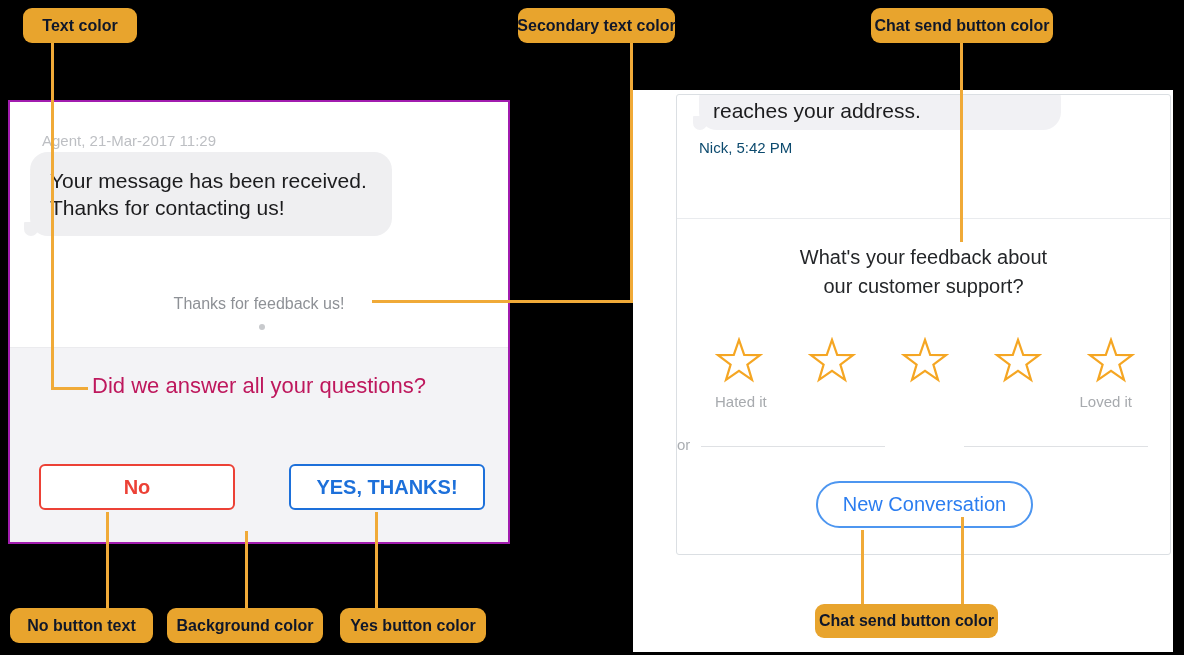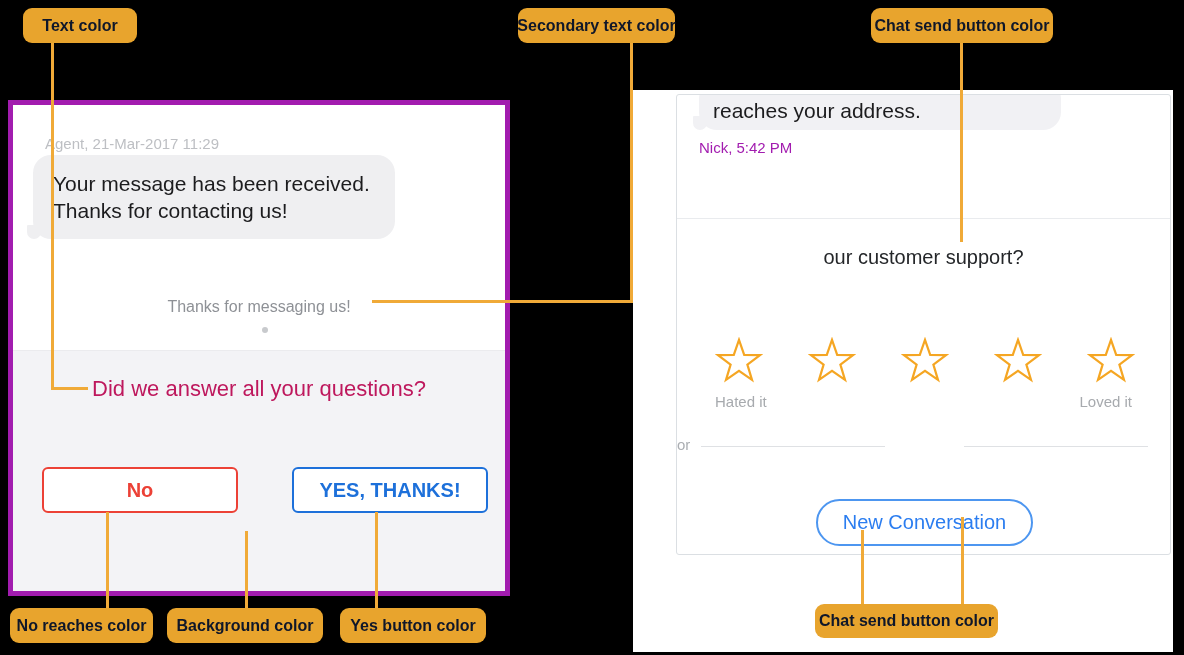--- a/index.html
+++ b/index.html
@@ -15,22 +15,22 @@
   
   .badge{position:absolute;height:35px;background:var(--badge);border-radius:9px;
          color:#0f172a;font-size:16px;font-weight:600;display:flex;align-items:center;
          justify-content:center;white-space:nowrap;box-sizing:border-box;padding:0 10px;}
   
   .vline,.hline{position:absolute;background:var(--line);}
   .vline{width:3px;}
   .hline{height:3px;}
 
   
-  #left-panel{left:8px;top:100px;width:502px;height:496px;background:#fff;
-              border:5px solid #a21caf;box-sizing:border-box;}
+  #left-panel{left:8px;top:100px;width:502px;height:444px;background:#fff;
+              border:2px solid #a21caf;box-sizing:border-box;}
   .meta{color:#BDBFC3;font-size:15px;}
   .bubble{position:absolute;background:var(--bubble);border-radius:18px;
           color:#1C1C1E;font-size:21px;line-height:27px;}
   .bubble::after{content:"";position:absolute;left:-6px;bottom:0;width:14px;height:14px;
           background:inherit;border-radius:2px 0 14px 14px;}
   .secondary{position:absolute;width:100%;text-align:center;color:#8E9196;font-size:16px;}
   .dot{position:absolute;width:6px;height:6px;border-radius:50%;background:#C8CACD;}
   #left-gray{position:absolute;left:0;right:0;bottom:0;top:245px;background:var(--graybg);
              border-top:1px solid #EBEBEE;}
   .question{position:absolute;width:100%;text-align:center;top:10px;
@@ -54,53 +54,54 @@
   #star-row{position:absolute;left:38px;top:242px;width:420px;display:flex;
             justify-content:space-between;}
   .star{width:48px;height:48px;cursor:pointer;}
   .star polygon{fill:none;stroke:var(--star);stroke-width:2.3px;}
   .rate-label{position:absolute;top:298px;color:#A7AAAE;font-size:15px;}
   .or-line{position:absolute;top:351px;width:184px;height:1px;background:#DFE1E4;}
   .or-text{position:absolute;top:341px;width:100%;text-align:left;color:#ABAEB2;font-size:15px;}
   #new-conv{position:absolute;left:139px;top:386px;width:217px;height:47px;background:#fff;
             border:2px solid var(--newconvborder);border-radius:24px;display:flex;
             align-items:center;justify-content:center;color:var(--newconv);font-size:20px;
-            box-sizing:border-box;cursor:pointer;margin-top:18px;}
+            box-sizing:border-box;cursor:pointer;}
 </style>
 </head>
 <body>
 
 <div id="stage">
 
   <div id="left-panel" class="abs">
     <div class="abs meta" style="left:32px;top:30px;">Agent, 21-Mar-2017 11:29</div>
     <div class="bubble" style="left:20px;top:50px;width:362px;padding:15px 20px;box-sizing:border-box;">
       <span>Your message has been received. Thanks for contacting us!</span>
     </div>
-    <div class="secondary" style="top:193px;">Thanks for messaging us!</div>
+    <div class="secondary" style="top:193px;">Thanks for feedback us!</div>
     <div class="dot" style="left:249px;top:222px;"></div>
     <div id="left-gray">
       <div class="question">Did we answer all your questions?</div>
       <div id="no-btn" class="chat-btn">
         <span>No</span>
       </div>
       <div id="yes-btn" class="chat-btn">
         <span>YES, THANKS!</span>
       </div>
     </div>
   </div>
 
   <div id="right-white" class="abs">
     <div id="right-panel">
       <div id="right-bubble" class="bubble" style="background:var(--bubble2);">
         <span>reaches your address.</span>
       </div>
-      <div id="right-meta" class="meta" style="color:#a21caf;">Nick, 5:42 PM</div>
+      <div id="right-meta" class="meta" style="color:#0c4a6e;">Nick, 5:42 PM</div>
       <div class="divider" style="top:123px;"></div>
       <div class="feedback-q">
+        <div>What's your feedback about</div>
         <div>our customer support?</div>
       </div>
       <div id="star-row">
           <svg viewBox="0 0 50 50" class="star">
             <polygon points="25,3 30.41,18.56 46.87,18.89 33.75,28.84 38.52,44.61 25,35.2 11.48,44.61 16.25,28.84 3.13,18.89 19.59,18.56"></polygon>
           </svg>
           <svg viewBox="0 0 50 50" class="star">
             <polygon points="25,3 30.41,18.56 46.87,18.89 33.75,28.84 38.52,44.61 25,35.2 11.48,44.61 16.25,28.84 3.13,18.89 19.59,18.56"></polygon>
           </svg>
           <svg viewBox="0 0 50 50" class="star">
@@ -135,17 +136,17 @@
   <div class="vline" style="left:106px;top:512px;height:96px;"></div>
   <div class="vline" style="left:245px;top:531px;height:77px;"></div>
   <div class="vline" style="left:375px;top:512px;height:96px;"></div>
 
   <div class="vline" style="left:861px;top:530px;height:74px;"></div>
   <div class="vline" style="left:961px;top:517px;height:87px;"></div>
 
   <div class="badge" style="left:23px;top:8px;width:114px;">Text color</div>
   <div class="badge" style="left:518px;top:8px;width:157px;">Secondary text color</div>
   <div class="badge" style="left:871px;top:8px;width:182px;">Chat send button color</div>
-  <div class="badge" style="left:10px;top:608px;width:143px;">No reaches color</div>
+  <div class="badge" style="left:10px;top:608px;width:143px;">No button text</div>
   <div class="badge" style="left:167px;top:608px;width:156px;">Background color</div>
   <div class="badge" style="left:340px;top:608px;width:146px;">Yes button color</div>
   <div class="badge" style="left:815px;top:604px;width:183px;height:34px;">Chat send button color</div>
 </div>
 
 </body></html>

